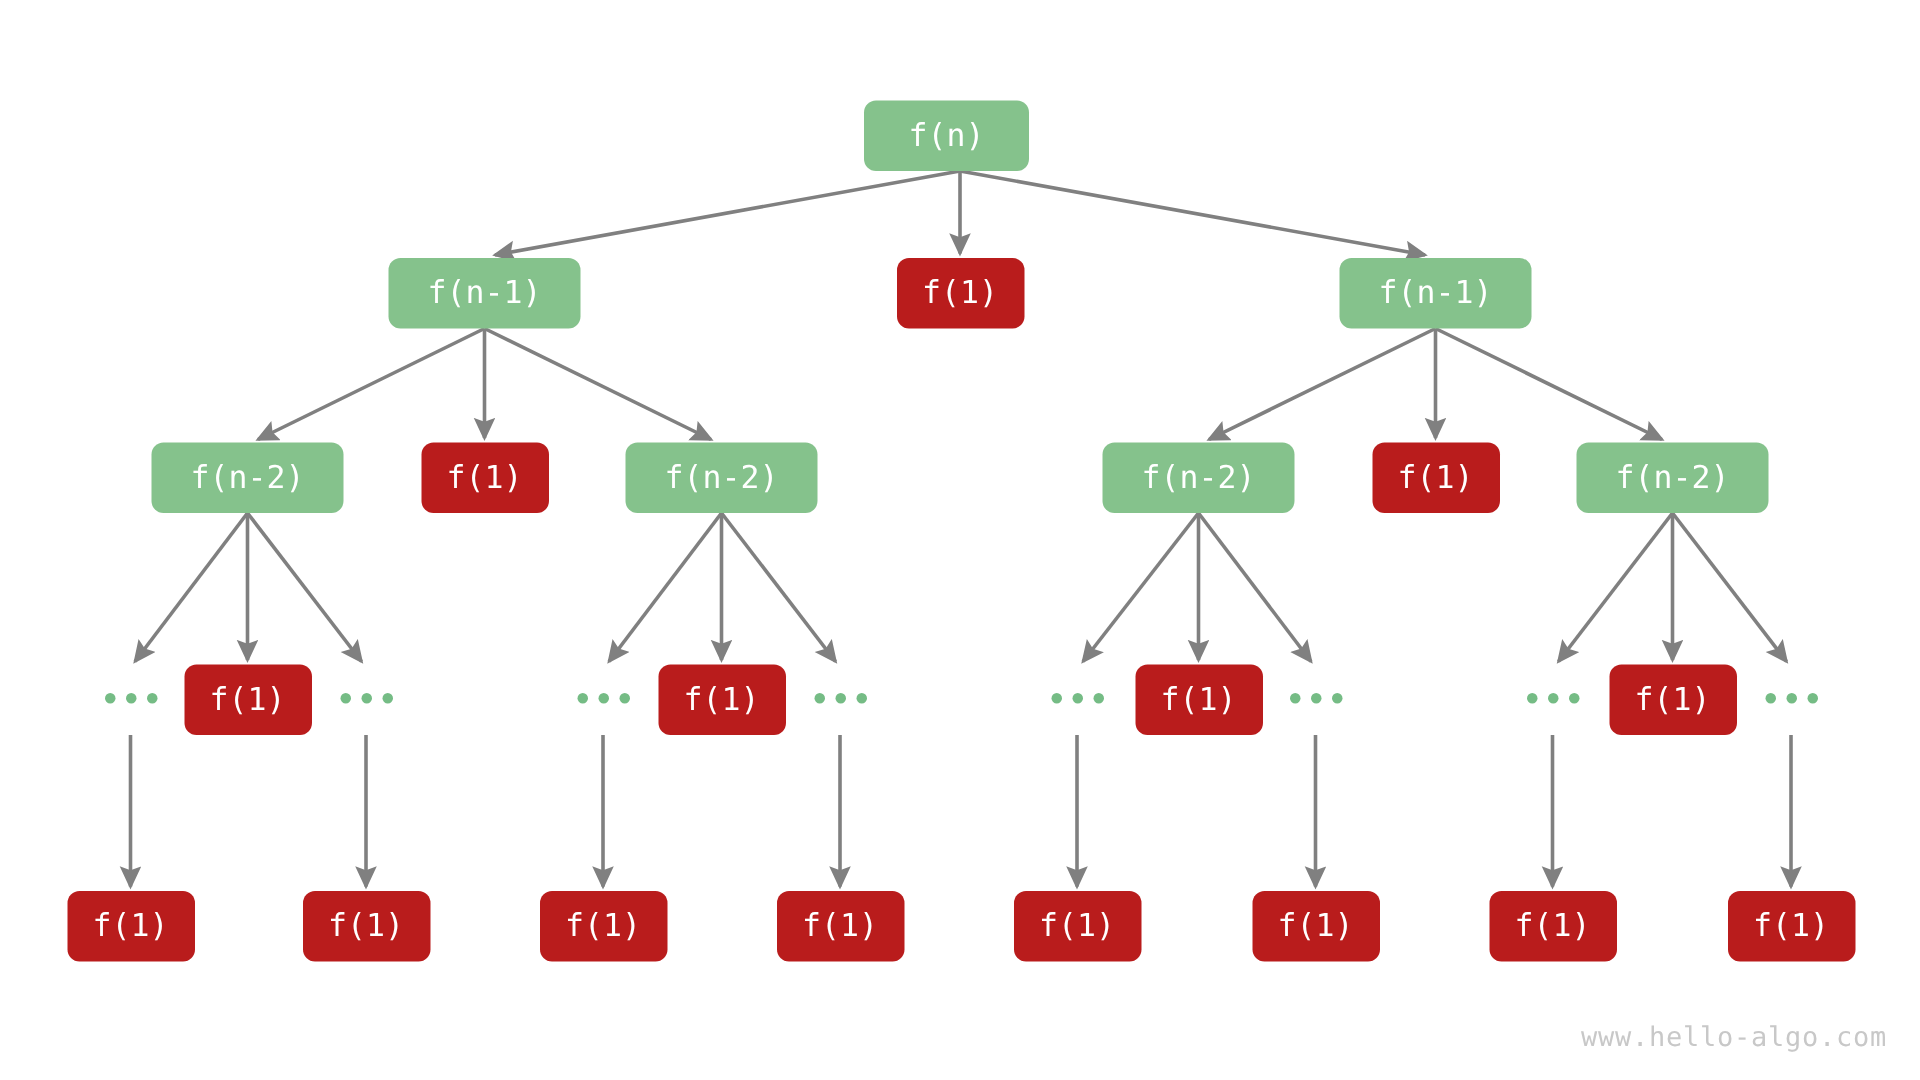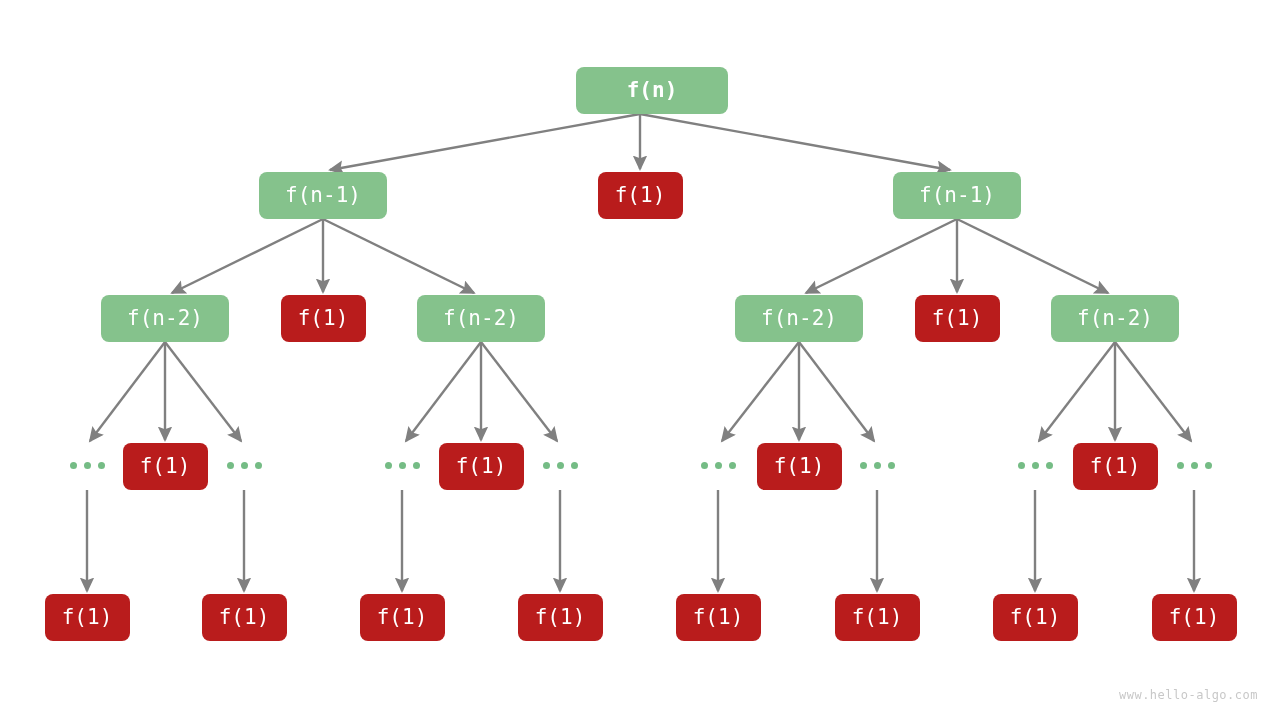--- a/index.html
+++ b/index.html
@@ -56,21 +56,21 @@
     height: 7px;
     border-radius: 50%;
     background: #75bc85;
   }
   #watermark {
     position: absolute;
     right: 22px;
     bottom: 18px;
     color: #c8c8c8;
     font-family: "DejaVu Sans Mono", "Liberation Mono", monospace;
-    font-size: 12px;
+    font-size: 18px;
     letter-spacing: 0.5px;
     z-index: 3;
   }
 </style>
 </head>
 <body>
 
 <div id="stage">
 
   <svg id="edges" width="1280" height="720" viewBox="0 0 1280 720" xmlns="http://www.w3.org/2000/svg">
@@ -106,21 +106,21 @@
         <line x1="402" y1="490" x2="402" y2="591" stroke="#808080" stroke-width="2.4" marker-end="url(#arrowhead)"></line>
         <line x1="560" y1="490" x2="560" y2="591" stroke="#808080" stroke-width="2.4" marker-end="url(#arrowhead)"></line>
         <line x1="718" y1="490" x2="718" y2="591" stroke="#808080" stroke-width="2.4" marker-end="url(#arrowhead)"></line>
         <line x1="877" y1="490" x2="877" y2="591" stroke="#808080" stroke-width="2.4" marker-end="url(#arrowhead)"></line>
         <line x1="1035" y1="490" x2="1035" y2="591" stroke="#808080" stroke-width="2.4" marker-end="url(#arrowhead)"></line>
         <line x1="1194" y1="490" x2="1194" y2="591" stroke="#808080" stroke-width="2.4" marker-end="url(#arrowhead)"></line>
       </g>
   </svg>
 
   <div id="node-layer">
-      <div class="node rec" style="left: 576px; top: 66.5px; width: 152px; height: 47px; font-weight: bold;">
+      <div class="node rec" style="left: 576px; top: 66.5px; width: 110px; height: 47px;">
         <span>f(n)</span>
       </div>
       <div class="node rec" style="left: 259px; top: 171.5px; width: 128px; height: 47px;">
         <span>f(n-1)</span>
       </div>
       <div class="node base" style="left: 597.5px; top: 171.5px; width: 85px; height: 47px;">
         <span>f(1)</span>
       </div>
       <div class="node rec" style="left: 893px; top: 171.5px; width: 128px; height: 47px;">
         <span>f(n-1)</span>

